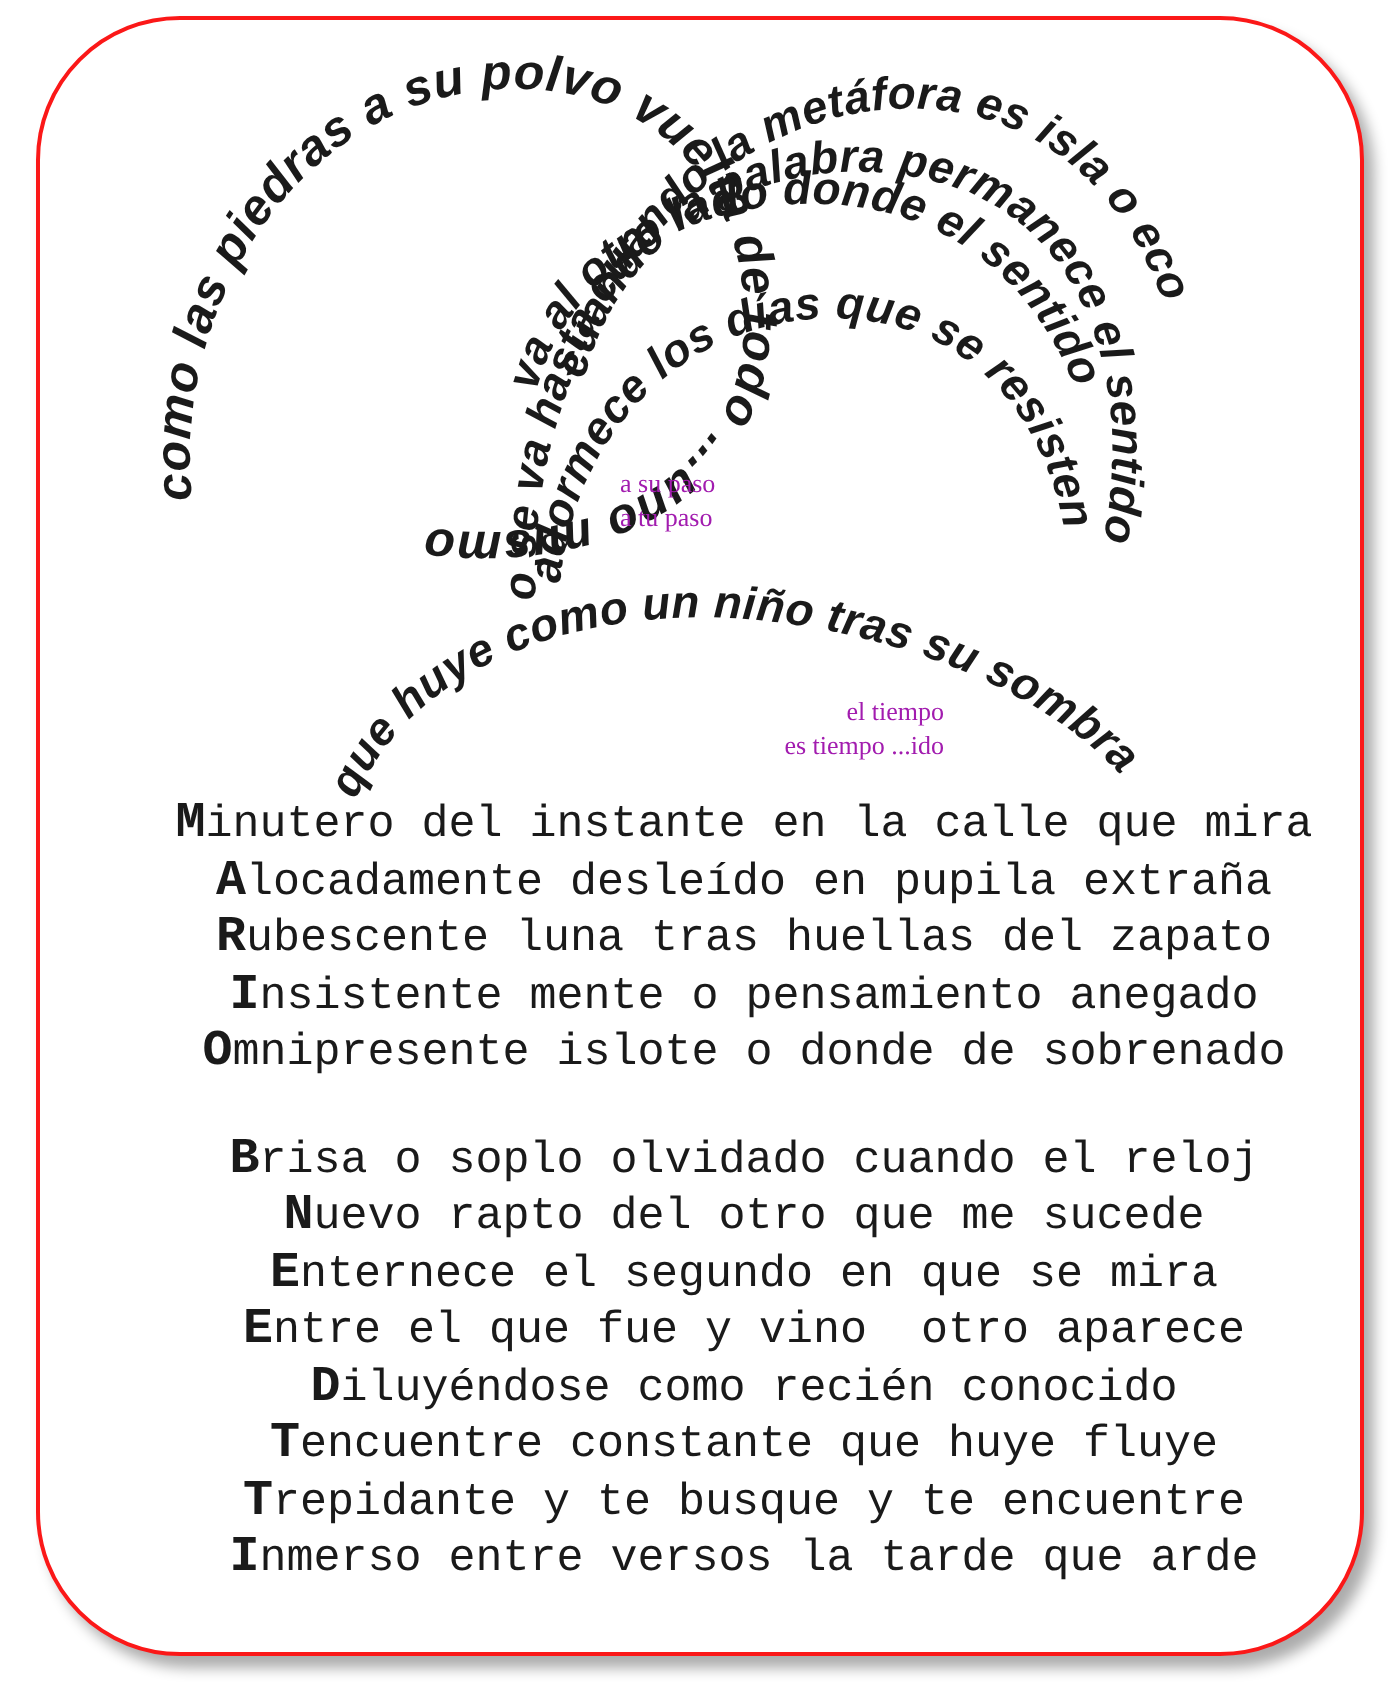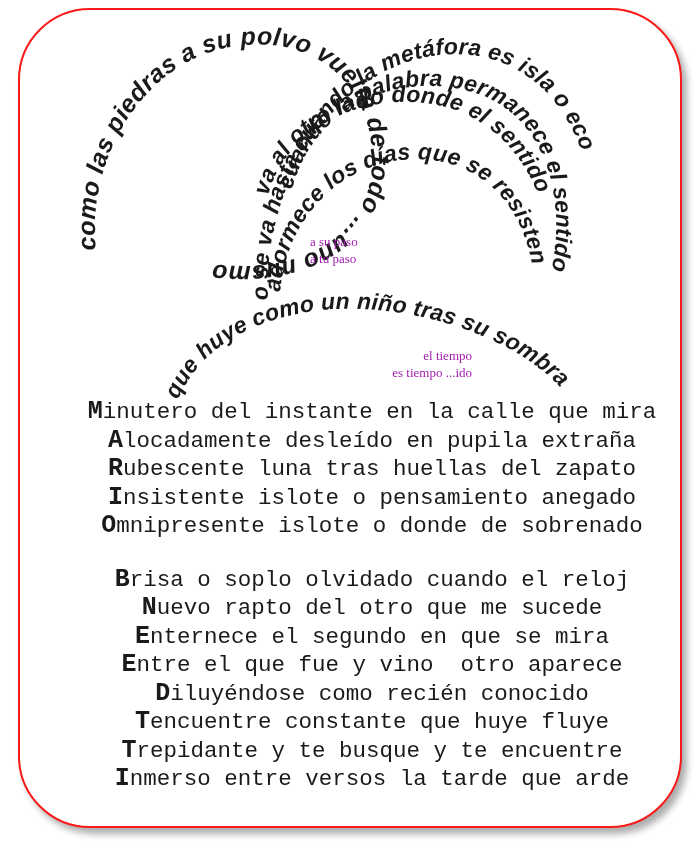--- a/index.html
+++ b/index.html
@@ -152,21 +152,21 @@
   <div id="tiempo-block" class="center-block">
     <div>el tiempo</div>
     <div>es tiempo ...ido</div>
   </div>
 
   <div id="poem">
     <div id="stanza-1">
         <div class="line"><span class="cap">M</span><span>inutero del instante en la calle que mira</span></div>
         <div class="line"><span class="cap">A</span><span>locadamente desleído en pupila extraña</span></div>
         <div class="line"><span class="cap">R</span><span>ubescente luna tras huellas del zapato</span></div>
-        <div class="line"><span class="cap">I</span><span>nsistente islote o pensamiento anegado</span></div>
+        <div class="line"><span class="cap">I</span><span>nsistente mente o pensamiento anegado</span></div>
         <div class="line"><span class="cap">O</span><span>mnipresente islote o donde de sobrenado</span></div>
       </div>
     <div class="gap"></div>
     <div id="stanza-2">
         <div class="line"><span class="cap">B</span><span>risa o soplo olvidado cuando el reloj</span></div>
         <div class="line"><span class="cap">N</span><span>uevo rapto del otro que me sucede</span></div>
         <div class="line"><span class="cap">E</span><span>nternece el segundo en que se mira</span></div>
         <div class="line"><span class="cap">E</span><span>ntre el que fue y vino  otro aparece</span></div>
         <div class="line"><span class="cap">D</span><span>iluyéndose como recién conocido</span></div>
         <div class="line"><span class="cap">T</span><span>encuentre constante que huye fluye</span></div>

